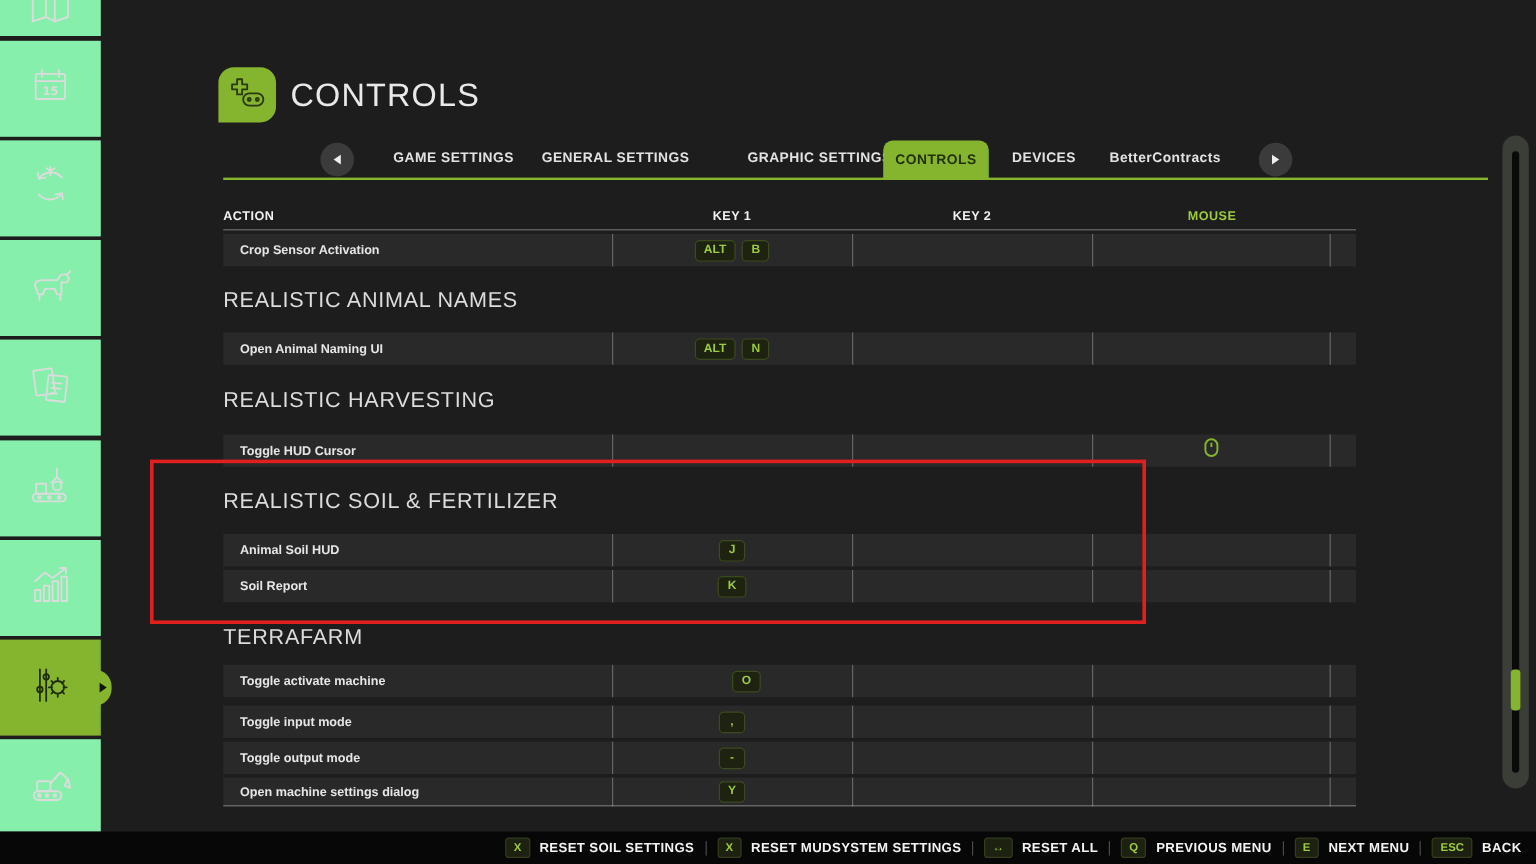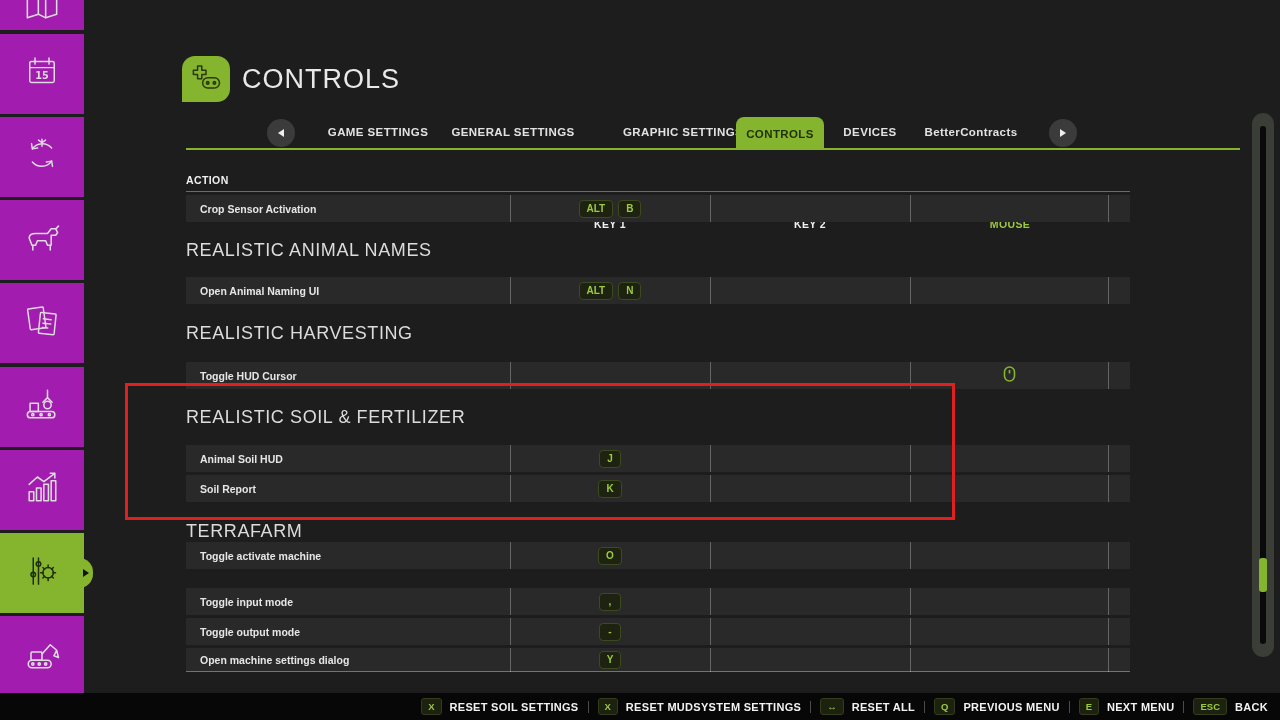--- a/index.html
+++ b/index.html
@@ -5,21 +5,21 @@
   * { margin:0; padding:0; box-sizing:border-box; }
   html,body { background:#000; }
   .screen {
     position:relative; width:1280px; height:720px; overflow:hidden;
     background:#1d1d1d; font-family:"Liberation Sans", sans-serif;
     -webkit-font-smoothing:antialiased;
   }
   
   .sidebar { position:absolute; left:0; top:0; width:84px; height:693px; background:#1d1d1d; }
   .tile {
-    position:absolute; left:0; width:84px; height:80px; background:#a21caf;
+    position:absolute; left:0; width:84px; height:80px; background:#86efac;
     display:flex; align-items:center; justify-content:center; overflow:hidden;
   }
   .tile svg { stroke:#dcdcdc; fill:none; stroke-width:1.7; stroke-linecap:round; stroke-linejoin:round; }
   .tile.active { background:#85b52e; overflow:visible; }
   .tile.active svg { stroke:#1f2d08; }
   .tile.active .bump {
     position:absolute; right:-9px; top:50%; transform:translateY(-50%);
     width:18px; height:30px; background:#85b52e; border-radius:0 14px 14px 0;
   }
   .tile.active .bump::after {
@@ -50,21 +50,21 @@
   }
   .tab.active-box {
     top:117px; height:33px; width:88px; background:#85b52e; border-radius:8px 8px 0 0;
     display:flex; align-items:center; justify-content:center; color:#233108;
   }
   .tab-underline { position:absolute; left:102px; top:148px; width:1054px; height:2px; background:#85b52e; }
   
   .col-head {
     position:absolute; top:174px; font-size:10.5px; font-weight:bold; color:#f0f0f0; letter-spacing:.4px;
   }
-  .col-head.center { transform:translateX(-50%);margin-top:44px; }
+  .col-head.center { transform:translateX(-50%); }
   .col-head.mouse { color:#9ccc3d; }
   .head-line { position:absolute; left:102px; top:191px; width:944px; height:1px; background:rgba(255,255,255,.35); }
   .foot-line { position:absolute; left:102px; top:671px; width:944px; height:1px; background:rgba(255,255,255,.35); }
   .section-heading {
     position:absolute; left:102px; font-size:18px; font-weight:400; color:#dcdcdc; letter-spacing:.6px;
   }
   .row {
     position:absolute; left:102px; width:944px; height:27px; background:#292929;
     display:grid; grid-template-columns:324px 200px 200px 198px 22px; align-items:center;
     background-image:
@@ -293,21 +293,21 @@
       <span class="action">Soil Report</span>
       <span class="cell">
         <span class="key-badge">K</span>
       </span>
       <span class="cell"></span>
       <span class="cell"></span>
         <span></span>
     </div>
 
     <h2 class="section-heading" style="top:521px;">TERRAFARM</h2>
-    <div class="row" style="top:542px;">
+    <div class="row" style="top:554px;gap:12px;">
       <span class="action">Toggle activate machine</span>
       <span class="cell">
         <span class="key-badge">O</span>
       </span>
       <span class="cell"></span>
       <span class="cell"></span>
         <span></span>
     </div>
     <div class="row" style="top:588px;">
       <span class="action">Toggle input mode</span>

